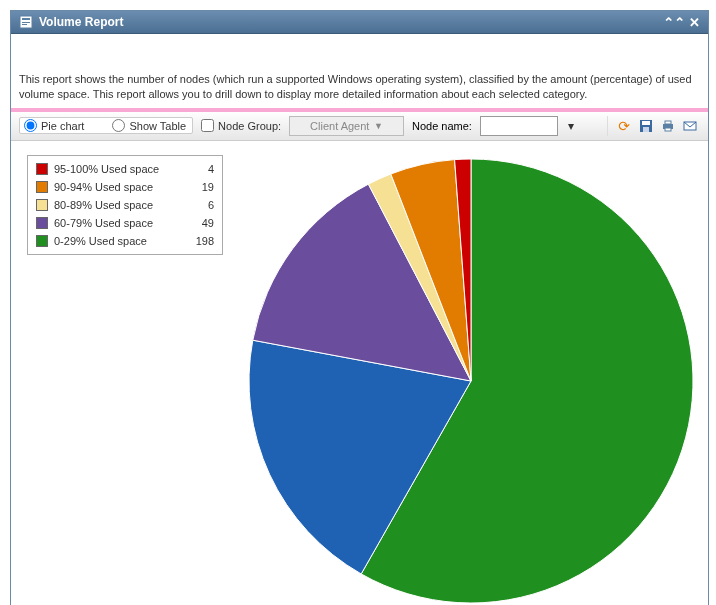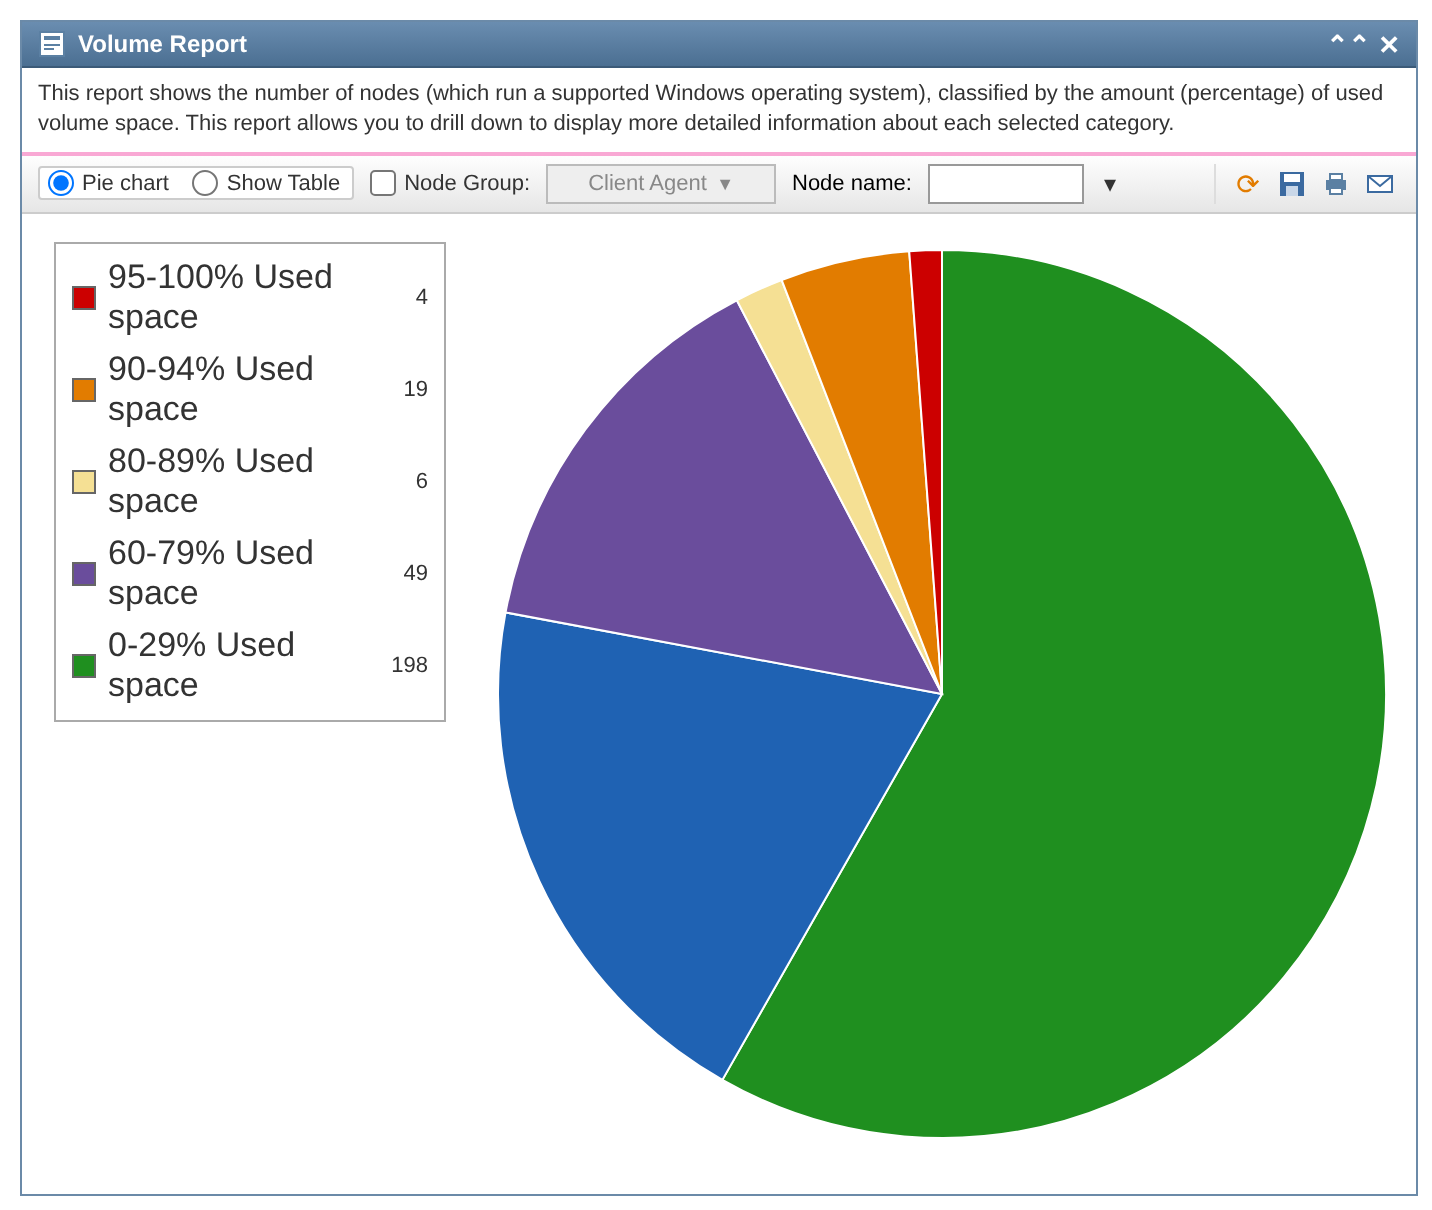--- a/index.html
+++ b/index.html
@@ -43,34 +43,35 @@
   .panel-header .ctrl span {
     font-size: 13px;
     line-height: 1;
     cursor: pointer;
     color: #fff;
   }
   .desc {
     padding: 6px 8px;
     color: #333;
     line-height: 1.35;
-    border-bottom: 2px solid #f9a8d4;
+    border-bottom: 4px solid #f9a8d4;
+    margin-top: 32px;
   }
   .toolbar {
     display: flex;
     align-items: center;
     gap: 8px;
     padding: 4px 8px;
     background: linear-gradient(to bottom, #fefefe, #e6e6e6);
     border-bottom: 1px solid #ccc;
   }
   .toolbar .group {
     display: flex;
     align-items: center;
-    gap: 4px;
+    gap: 20px;
     padding: 1px 6px 1px 4px;
     border: 1px solid #ccc;
     background: #fff;
     border-radius: 2px;
   }
   .toolbar label {
     display: flex;
     align-items: center;
     gap: 4px;
     color: #333;
@@ -147,21 +148,21 @@
     padding: 3px 4px;
     gap: 6px;
   }
   .swatch {
     width: 12px; height: 12px;
     border: 1px solid #666;
   }
   .legend-label {
     width: 132px;
     color: #333;
-    font-size: 17px;
+    font-size: 11px;
   }
   .legend-val {
     width: 22px;
     text-align: right;
     color: #333;
     font-size: 11px;
   }
   .pie-wrap {
     position: absolute;
     left: 230px;

